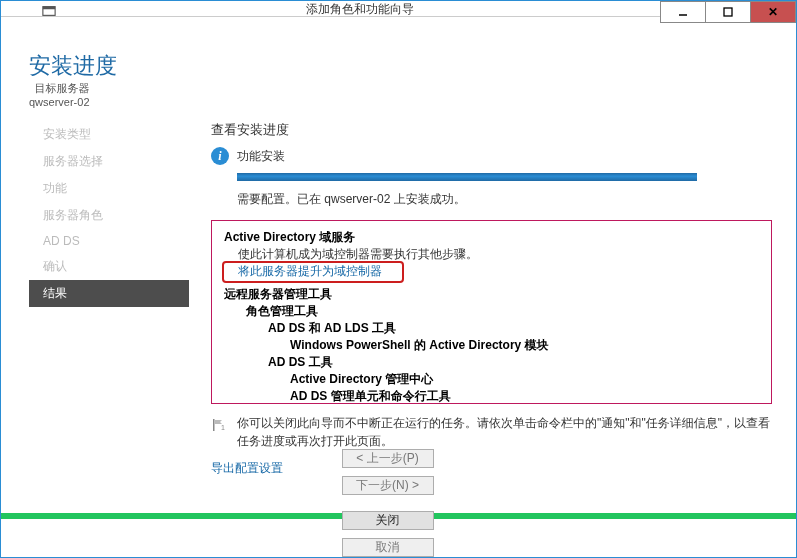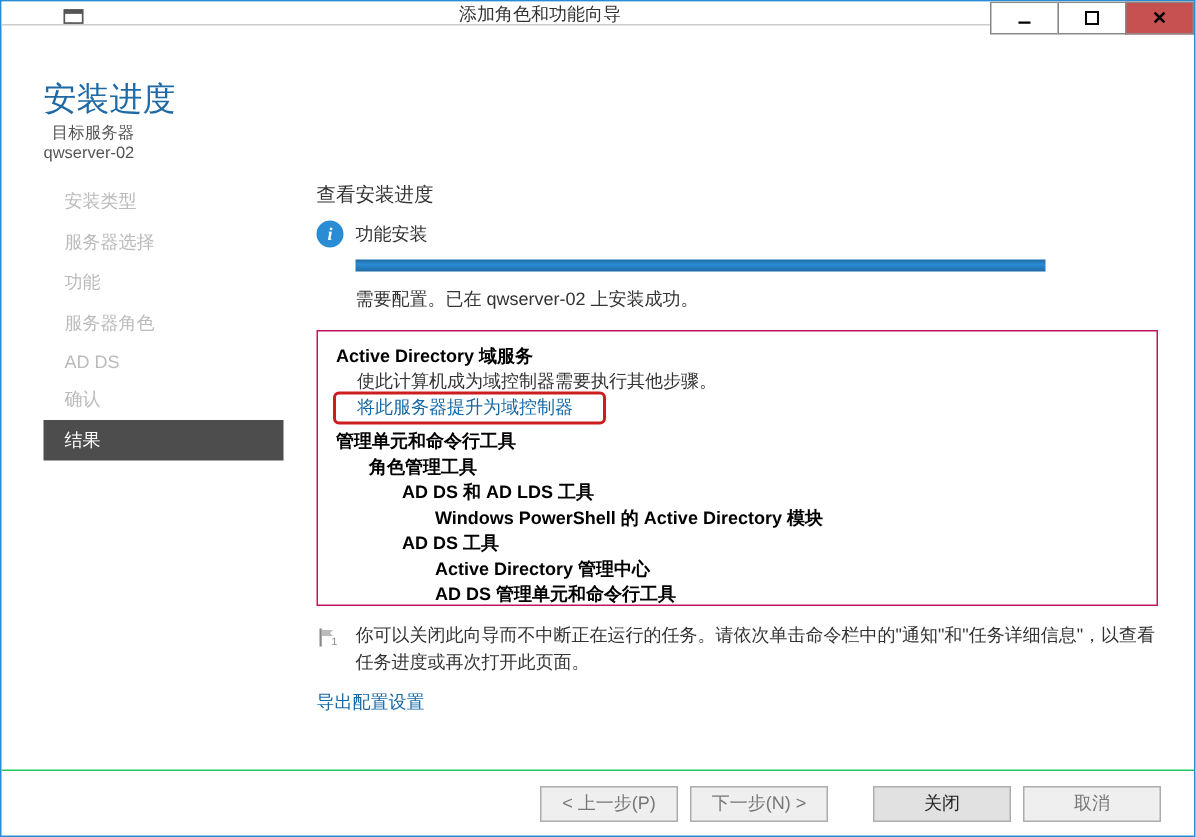--- a/index.html
+++ b/index.html
@@ -42,21 +42,21 @@
   .detail-box .d-line { font-size: 12px; padding-left: 14px; color: #333; line-height: 1.45; }
   .detail-box .d-link { color: #1668a6; cursor: pointer; padding-left: 14px; display: inline-block; }
   .red-ring { position: absolute; border: 2px solid #cc1e1e; border-radius: 4px; pointer-events: none; }
 
   .hint-row { display: flex; gap: 10px; margin-top: 10px; font-size: 12px; color: #333; line-height: 1.5; }
   .hint-icon { width: 18px; height: 18px; display: inline-flex; align-items: center; justify-content: center; margin-top: 2px; }
   .hint-icon svg { display: block; }
 
   .export-link { color: #1668a6; font-size: 12px; cursor: pointer; margin-top: 10px; display: inline-block; }
 
-  .footer { position: absolute; left: 0; right: 0; bottom: 0; height: 44px; border-top: 1px solid #22c55e; display: flex; align-items: center; justify-content: flex-end; padding-right: 22px; gap: 8px; }
+  .footer { position: absolute; left: 0; right: 0; bottom: 0; height: 44px; border-top: 6px solid #22c55e; display: flex; align-items: center; justify-content: flex-end; padding-right: 22px; gap: 8px; flex-direction: column; }
   .footer .btn { width: 92px; height: 24px; font-size: 12px; display: inline-flex; align-items: center; justify-content: center; border: 1px solid #adadad; background: #efefef; color: #777; }
   .footer .btn.enabled { color: #222; background: #e1e1e1; }
   .footer .sep { width: 14px; }
 </style>
 </head>
 <body>
 
 <div class="titlebar">
   <span class="tb-icon">
     <svg width="14" height="14" viewBox="0 0 16 16">
@@ -111,21 +111,21 @@
     <div class="progress"></div>
 
     <div class="status-line">需要配置。已在 qwserver-02 上安装成功。</div>
 
     <div class="detail-box" style="position:relative;">
       <div class="d-title">Active Directory 域服务</div>
       <div class="d-line">使此计算机成为域控制器需要执行其他步骤。</div>
       <div class="d-link">将此服务器提升为域控制器</div>
       <div class="red-ring" style="left:10px; top:40px; width:182px; height:22px;"></div>
 
-      <div class="d-title" style="margin-top:6px;">管理单元和命令行工具</div>
+      <div class="d-title" style="margin-top:6px;">远程服务器管理工具</div>
       <div class="d-title" style="padding-left:22px;">角色管理工具</div>
       <div class="d-title" style="padding-left:44px;">AD DS 和 AD LDS 工具</div>
       <div class="d-title" style="padding-left:66px;">Windows PowerShell 的 Active Directory 模块</div>
       <div class="d-title" style="padding-left:44px;">AD DS 工具</div>
       <div class="d-title" style="padding-left:66px;">Active Directory 管理中心</div>
       <div class="d-title" style="padding-left:66px;">AD DS 管理单元和命令行工具</div>
       <div class="d-title" style="margin-top:6px;">组策略管理</div>
     </div>
 
     <div class="hint-row">

